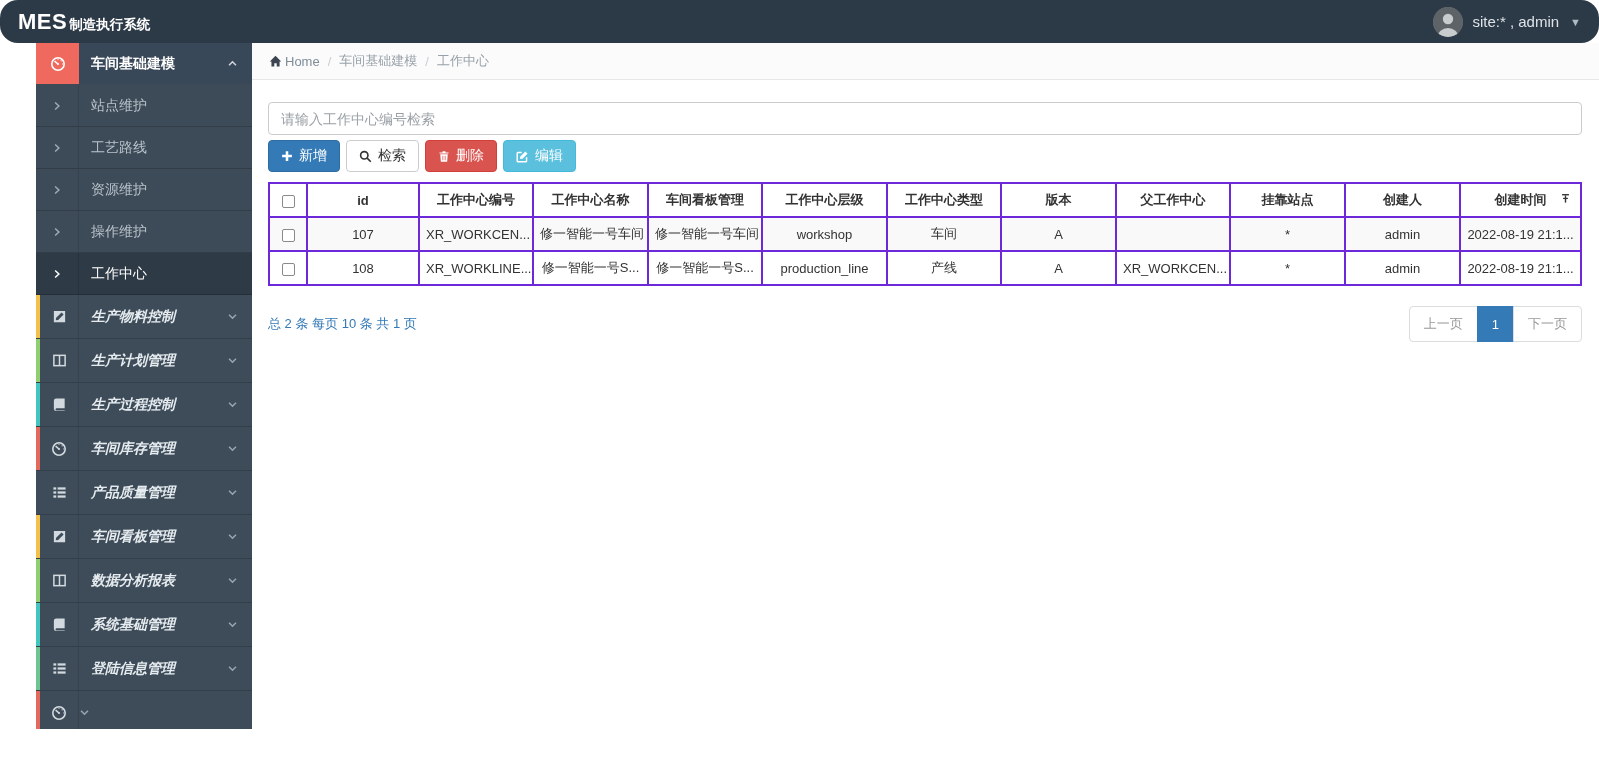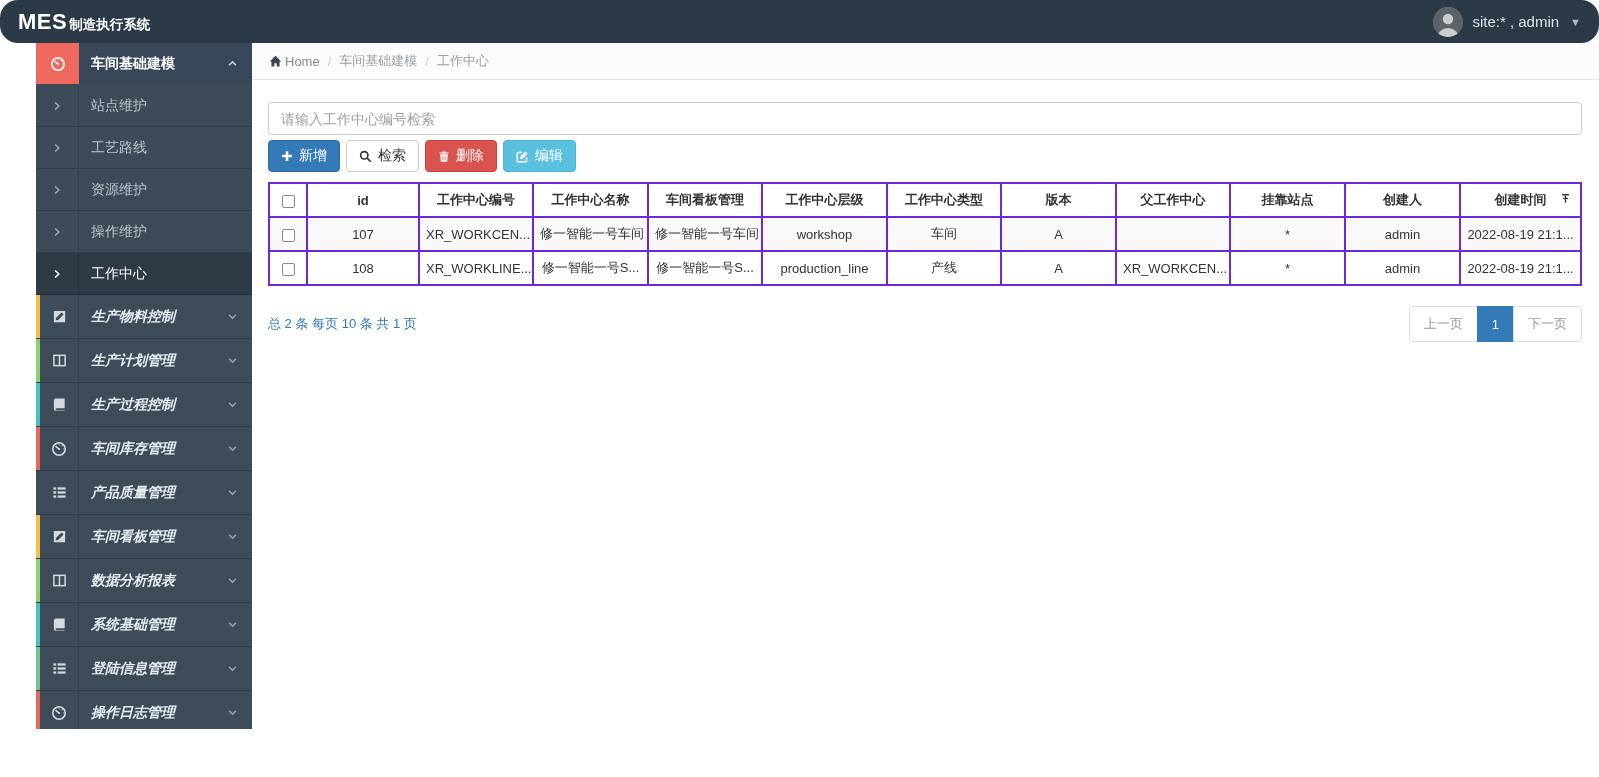--- a/index.html
+++ b/index.html
@@ -309,21 +309,20 @@
           <div class="menu-row main-row">
             <span class="strip" style="background: rgb(228, 105, 93);"></span>
             <span class="main-icon-cell">
               <svg width="16" height="16" viewBox="0 0 16 16" fill="none" stroke="currentColor" stroke-width="1.6">
                 <circle cx="8" cy="8" r="6.2"></circle>
                 <path d="M8 8 L4.6 5.2"></path>
                 <circle cx="8" cy="8" r="1.1" fill="currentColor" stroke="none"></circle>
                 <path d="M8 2.8 v1 M13.2 8 h-1 M11.5 4.5 l-.7 .7" stroke-width="1.2"></path>
               </svg>
             </span>
-            <span class="main-label">操作日志管理</span>
             <span class="main-chevron">
               <svg width="11" height="11" viewBox="0 0 16 16" fill="none" stroke="currentColor" stroke-width="2.2">
                 <path d="M3 5.5 L8 10.5 L13 5.5"></path>
               </svg>
             </span>
           </div>
         </div>
     </div>
   </div>
 

